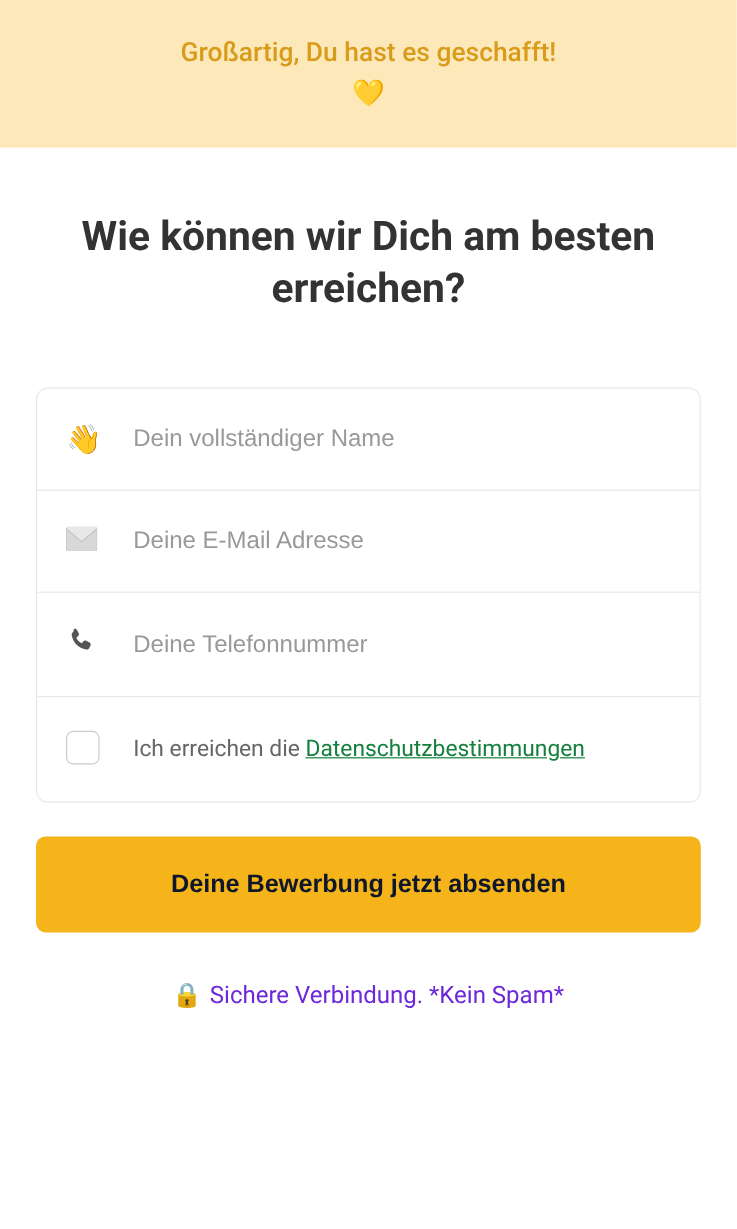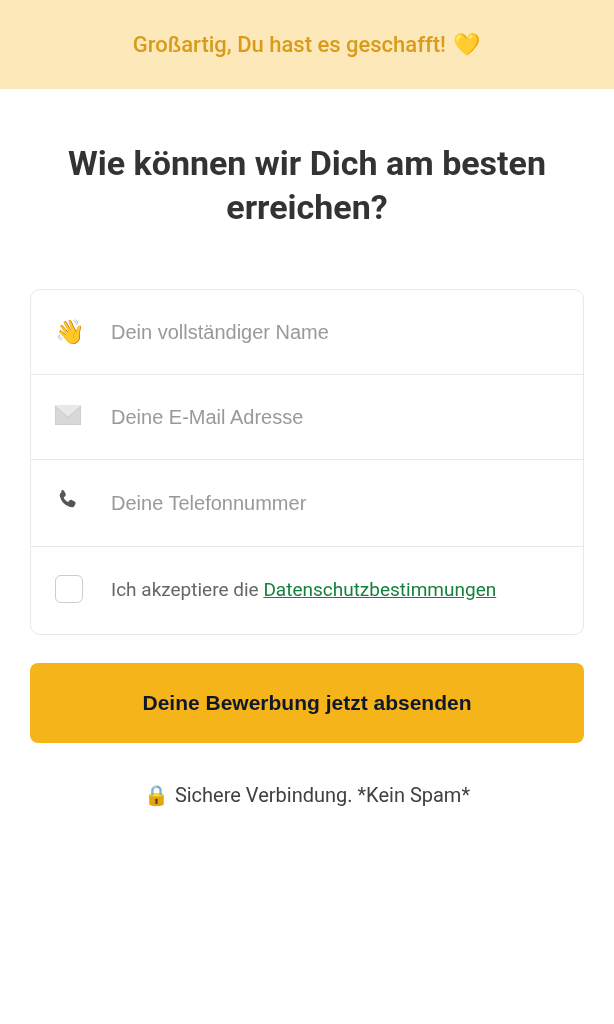--- a/index.html
+++ b/index.html
@@ -13,20 +13,21 @@
       background: #ffffff;
     }
     .banner {
       background: #fce8b8;
       padding: 32px 20px;
       text-align: left;
       display: flex;
       align-items: center;
       justify-content: center;
       gap: 8px;
+      flex-direction: column;
     }
     .banner-text {
       color: #d99b1a;
       font-size: 22px;
       font-weight: 500;
     }
     .banner-heart {
       font-size: 22px;
     }
     .content {
@@ -116,21 +117,21 @@
       align-items: center;
       justify-content: center;
       gap: 6px;
       padding-bottom: 20px;
     }
     .lock-icon {
       font-size: 20px;
     }
     .footer-text {
       font-size: 20px;
-      color: #404040;
+      color: #6d28d9;
     }
     .phone-icon {
       width: 24px;
       height: 24px;
       display: inline-block;
     }
     .envelope-icon {
       width: 26px;
       height: 20px;
       display: inline-block;
@@ -170,21 +171,21 @@
         <svg class="phone-icon" viewBox="0 0 24 24">
           <path d="M6.6 2.2c0.9-0.5 2-0.1 2.5 0.8l1.5 2.8c0.4 0.8 0.2 1.8-0.5 2.4l-1.5 1.3c0.9 2 2.5 3.6 4.5 4.5l1.3-1.5c0.6-0.7 1.6-0.9 2.4-0.5l2.8 1.5c0.9 0.5 1.3 1.6 0.8 2.5l-1 1.9c-0.5 1-1.6 1.5-2.7 1.3C10.4 18.1 5.9 13.6 4.8 7.4c-0.2-1.1 0.3-2.2 1.3-2.7L6.6 2.2z" fill="#555"></path>
         </svg>
       </span>
       <input type="tel" class="form-input" placeholder="Deine Telefonnummer" style="">
     </div>
 
     <div class="checkbox-row">
       <div class="checkbox"></div>
       <div class="checkbox-label">
-        <span>Ich akzeptiere die </span><span class="privacy-link">Datenschutzbestimmungen</span>
+        <span>Ich erreichen die </span><span class="privacy-link">Datenschutzbestimmungen</span>
       </div>
     </div>
 
   </div>
 
   <button class="submit-button">Deine Bewerbung jetzt absenden</button>
 
   <div class="footer">
     <span class="lock-icon">🔒</span>
     <span class="footer-text">Sichere Verbindung. *Kein Spam*</span>

